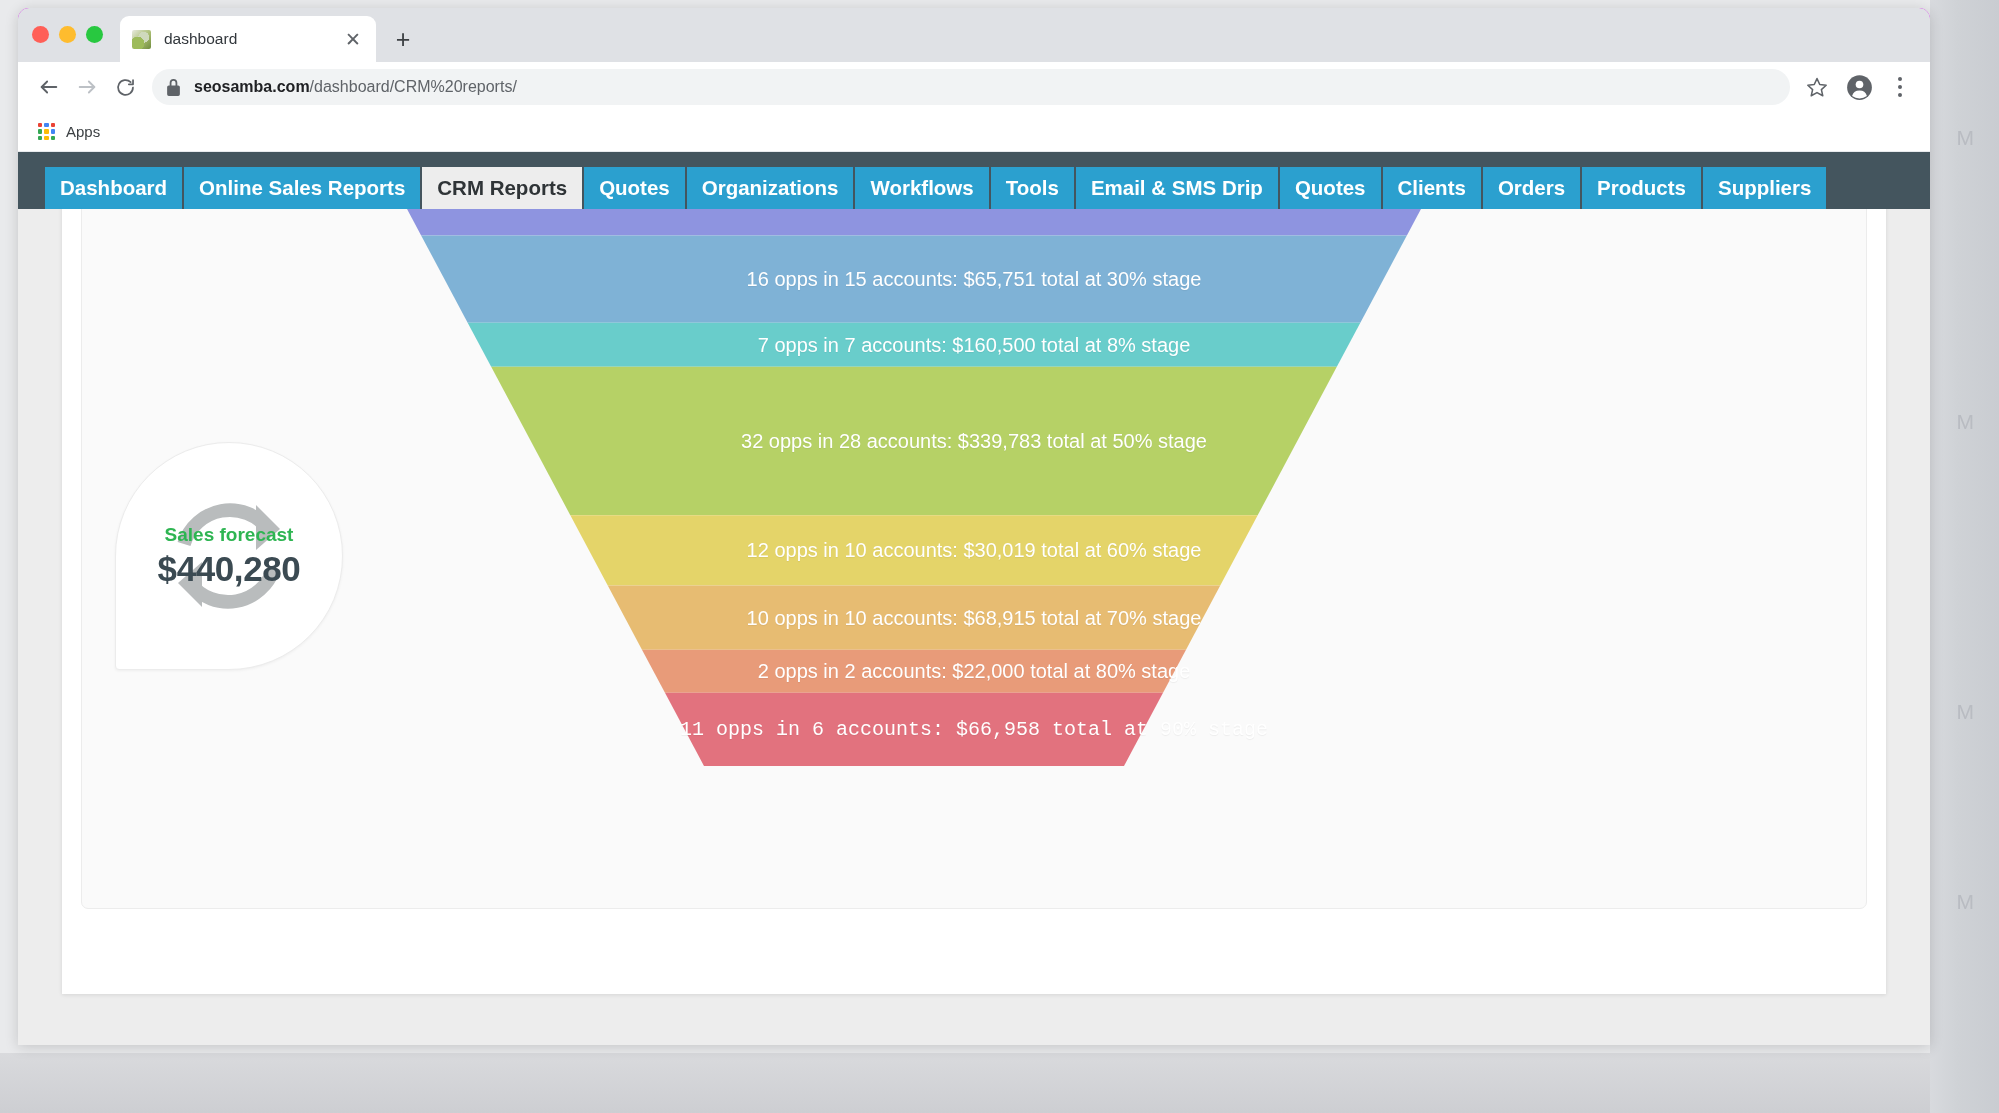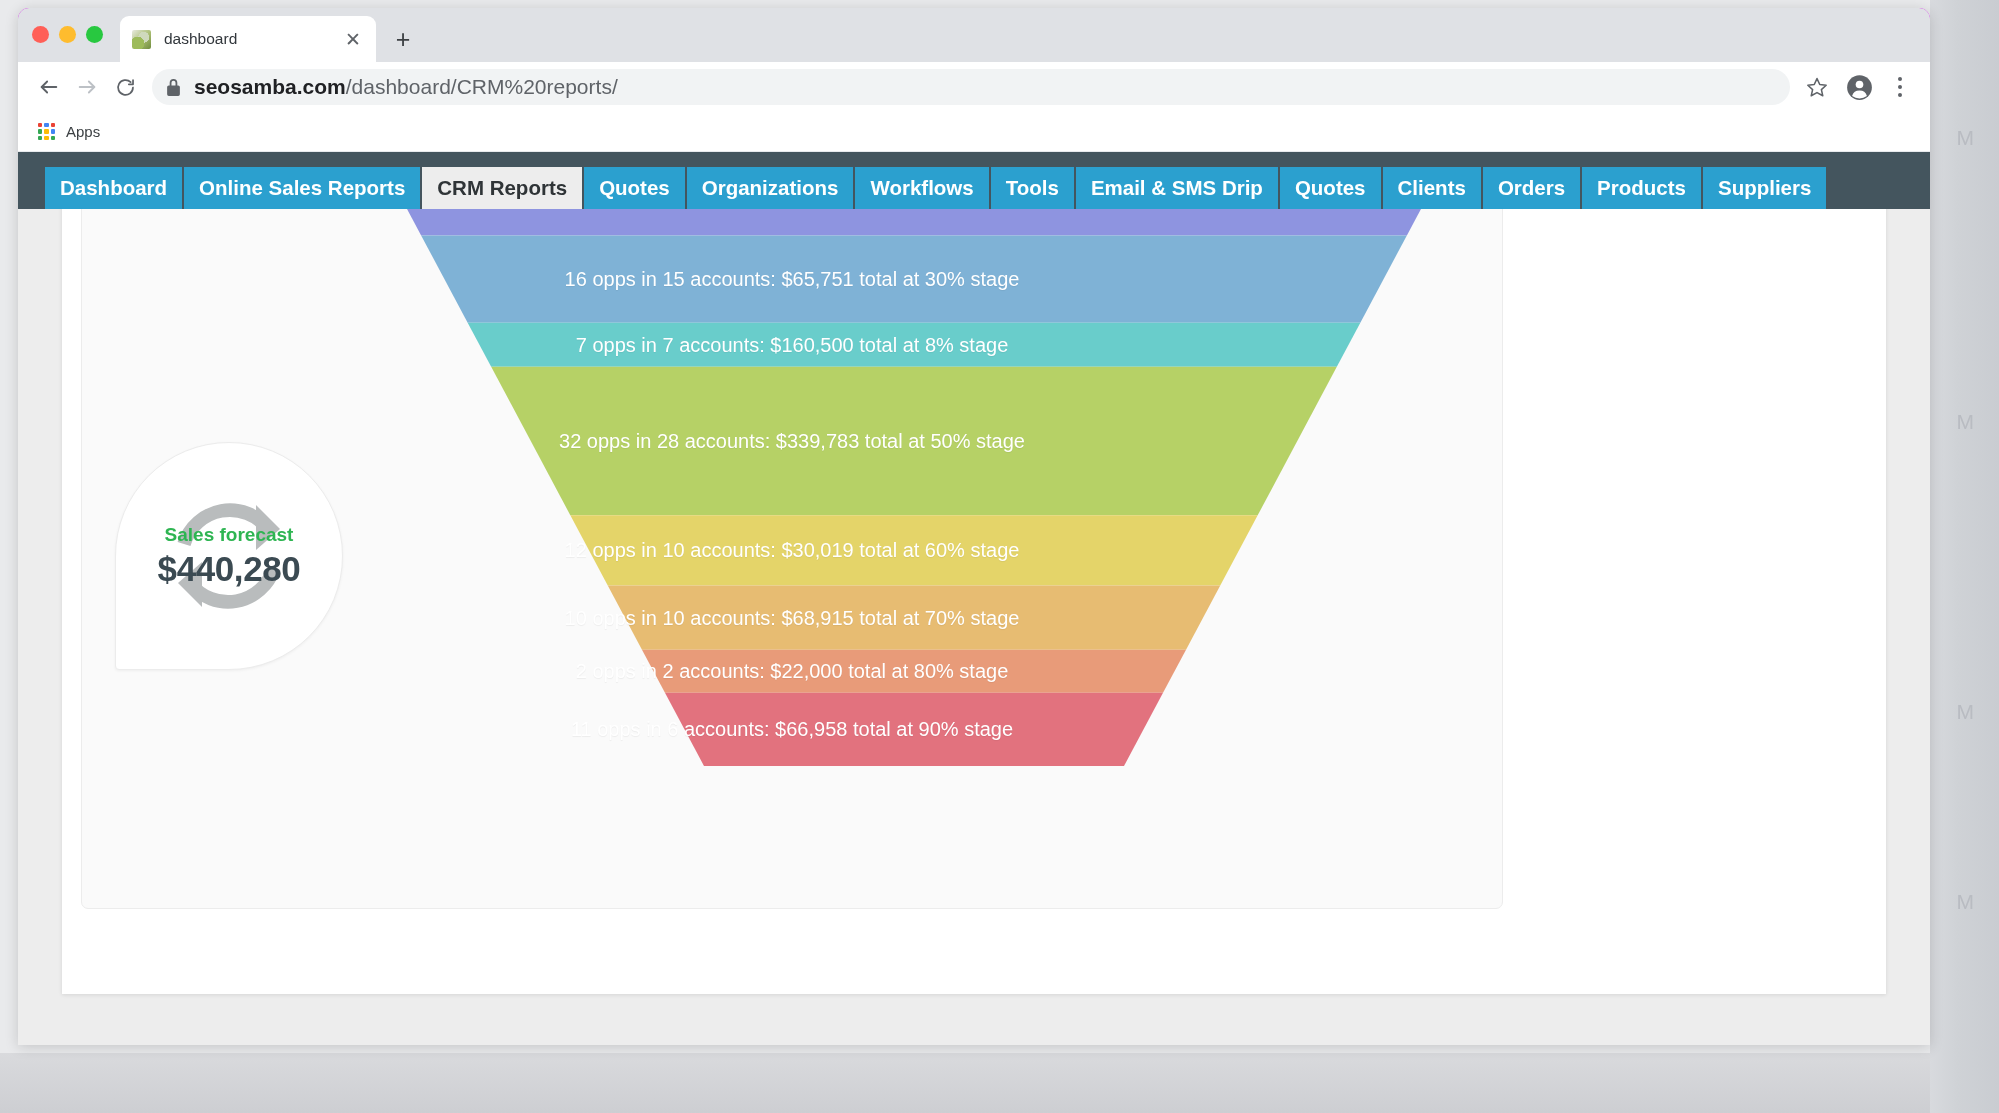--- a/index.html
+++ b/index.html
@@ -140,21 +140,21 @@
     height: 36px;
     margin: 0 10px 0 8px;
     background: #f1f3f4;
     border-radius: 18px;
     display: flex;
     align-items: center;
     padding: 0 14px;
   }
   #lock-icon { margin-right: 13px; flex: none; display: flex; }
   #url-text {
-    font-size: 21px;
+    font-size: 16px;
     color: #5f6368;
     white-space: nowrap;
   }
   #url-text b { color: #202124; font-weight: 700; }
 
   #star-btn {
     width: 34px; height: 34px;
     display: flex; align-items: center; justify-content: center;
     margin-right: 10px;
     flex: none;
@@ -245,21 +245,21 @@
     top: -92px;
     width: 1824px;
     height: 934px;
     background: #ffffff;
     box-shadow: 0 1px 4px rgba(0,0,0,0.10);
   }
   #chart-panel {
     position: absolute;
     left: 19px;
     top: 26px;
-    width: 1422px;
+    width: 1786px;
     height: 823px;
     background: #fafafa;
     border: 1px solid #ececec;
     border-radius: 7px;
     overflow: hidden;
   }
 
   
   #funnel {
     position: absolute;
@@ -435,21 +435,21 @@
                 <polygon points="582.9660265878878,605.784342688331 1081.0339734121121,605.784342688331 1042,679.0000000000001 622,679.0000000000001" fill="#e2727e"></polygon>
               </svg>
             <div id="funnel-labels">
                 <div class="funnel-label" style="top: 85.2511px;">22 opps in 21 accounts: $119,122 total at 20% stage</div>
                 <div class="funnel-label" style="top: 192.066px;">16 opps in 15 accounts: $65,751 total at 30% stage</div>
                 <div class="funnel-label" style="top: 257.759px;">7 opps in 7 accounts: $160,500 total at 8% stage</div>
                 <div class="funnel-label" style="top: 354.043px;">32 opps in 28 accounts: $339,783 total at 50% stage</div>
                 <div class="funnel-label" style="top: 463.365px;">12 opps in 10 accounts: $30,019 total at 60% stage</div>
                 <div class="funnel-label" style="top: 530.563px;">10 opps in 10 accounts: $68,915 total at 70% stage</div>
                 <div class="funnel-label" style="top: 584.221px;">2 opps in 2 accounts: $22,000 total at 80% stage</div>
-                <div class="funnel-label" style="top: 642.392px;">11 opps in 6 accounts: $66,958 total at 90% stage</div>
+                <div class="funnel-label" style="top: 642.392px; font-family: Liberation Mono, monospace;">11 opps in 6 accounts: $66,958 total at 90% stage</div>
               </div>
           </div>
 
           <div id="forecast">
             <svg id="forecast-icon" viewBox="0 0 100 100">
               <path d="M20 42 A32 32 0 0 1 76 32" fill="none" stroke="#b9bcbd" stroke-width="9" stroke-linecap="butt"></path>
               <polygon points="68,16 84,32 68,46" fill="#b9bcbd"></polygon>
               <path d="M80 58 A32 32 0 0 1 24 68" fill="none" stroke="#b9bcbd" stroke-width="9" stroke-linecap="butt"></path>
               <polygon points="32,84 16,68 32,54" fill="#b9bcbd"></polygon>
             </svg>

